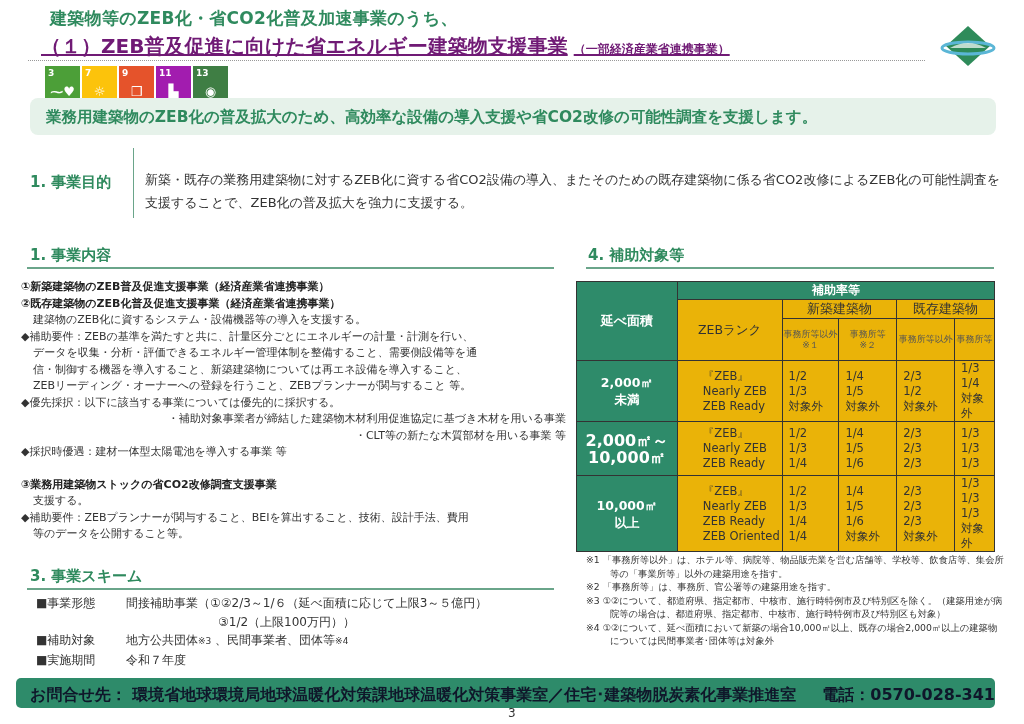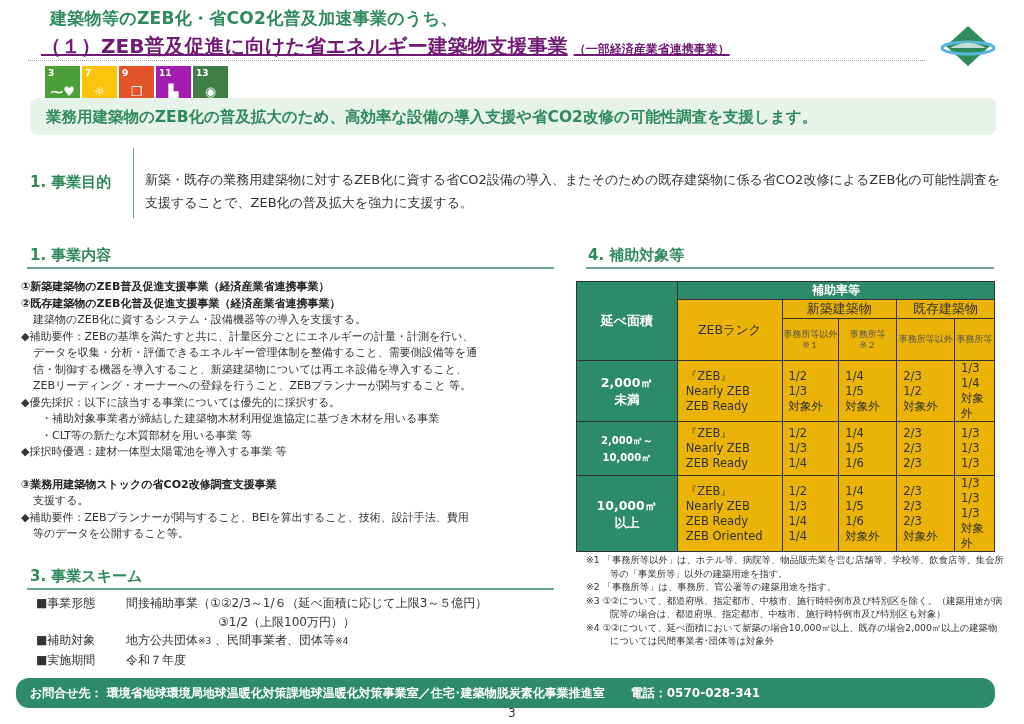--- a/index.html
+++ b/index.html
@@ -24,40 +24,40 @@
   .purpose-label { position: absolute; left: 30px; top: 173px; font-size: 15px; font-weight: bold; color: #2f8a5e; }
   .purpose-bar { position: absolute; left: 133px; top: 148px; height: 70px; border-left: 1.5px solid #6aa58a; }
   .purpose-text { position: absolute; left: 145px; top: 168px; width: 860px; font-size: 13px; line-height: 23px; color: #333; }
 
   .sec-head { position: absolute; font-size: 15px; font-weight: bold; color: #2f8a5e; }
   .sec-rule { position: absolute; border-top: 2px solid #6aa58a; }
 
   .content { position: absolute; left: 21px; top: 279px; width: 545px; font-size: 11px; line-height: 16.5px; color: #333; }
   .content .b { font-weight: bold; color: #222; }
   .content .ind { padding-left: 12px; }
-  .content .ind2 { padding-left: 20px; }
+  .content .ind2 { padding-left: 20px; text-align: right; }
   .content .gap { height: 16px; }
 
   .scheme { position: absolute; left: 36px; top: 594px; width: 540px; font-size: 12px; line-height: 18.5px; color: #333; }
   .scheme .row { display: flex; }
   .scheme .lbl { width: 90px; flex-shrink: 0; }
   .scheme .small { font-size: 9px; }
 
   table.rate { position: absolute; left: 576px; top: 281px; width: 419px; border-collapse: collapse; font-size: 11.5px; }
   table.rate td { border: 1px solid #333; vertical-align: middle; }
   .g { background: #2e8b6a; color: #fff; font-weight: bold; text-align: center; }
   .w { background: #eab308; color: #333; text-align: center; }
-  .cell-l { text-align: left; padding-left: 8px; line-height: 15px; }
+  .cell-l { text-align: left; padding-left: 25px; line-height: 15px; }
   .cell-r { text-align: left; padding-left: 6px; line-height: 15px; }
   .hd-small { font-size: 9px; line-height: 11px; color: #555; }
 
   .notes { position: absolute; left: 586px; top: 553px; width: 420px; font-size: 9.3px; line-height: 13.5px; color: #333; }
   .notes .n { padding-left: 24px; text-indent: -24px; }
 
-  .footer { position: absolute; left: 16px; top: 678px; width: 979px; height: 30px; background: #2e8b6a; border-radius: 13px; color: #ffffff; font-size: 12px; font-weight: bold; padding: 7px 14px; white-space: nowrap; }
+  .footer { position: absolute; left: 16px; top: 678px; width: 979px; height: 30px; background: #2e8b6a; border-radius: 5px; color: #0f172a; font-size: 16px; font-weight: bold; padding: 7px 14px; white-space: nowrap; }
   .footer .tel { margin-left: 26px; }
   .page-num { position: absolute; left: 508px; top: 706px; font-size: 12px; color: #333; }
 </style>
 </head>
 <body>
 
 <div class="title1">建築物等のZEB化・省CO2化普及加速事業のうち、</div>
 <div class="title2">
   <span>（１）ZEB普及促進に向けた省エネルギー建築物支援事業</span><span class="sub">（一部経済産業省連携事業）</span>
 </div>
@@ -163,21 +163,21 @@
   <tr style="height:56px">
     <td class="g" style="font-size:12.5px; line-height:17px;"><span>2,000㎡</span><br><span>未満</span></td>
     <td class="w cell-l"><span>『ZEB』</span><br><span>Nearly ZEB</span><br><span>ZEB Ready</span></td>
     <td class="w cell-r"><span>1/2</span><br><span>1/3</span><br><span>対象外</span></td>
     <td class="w cell-r"><span>1/4</span><br><span>1/5</span><br><span>対象外</span></td>
     <td class="w cell-r"><span>2/3</span><br><span>1/2</span><br><span>対象外</span></td>
     <td class="w cell-r"><span>1/3</span><br><span>1/4</span><br><span>対象外</span></td>
   </tr>
 
   <tr style="height:54px">
-    <td class="g" style="font-size:10px; line-height:17px;"><span>2,000㎡～</span><br><span>10,000㎡</span></td>
+    <td class="g" style="font-size:16px; line-height:17px;"><span>2,000㎡～</span><br><span>10,000㎡</span></td>
     <td class="w cell-l"><span>『ZEB』</span><br><span>Nearly ZEB</span><br><span>ZEB Ready</span></td>
     <td class="w cell-r"><span>1/2</span><br><span>1/3</span><br><span>1/4</span></td>
     <td class="w cell-r"><span>1/4</span><br><span>1/5</span><br><span>1/6</span></td>
     <td class="w cell-r"><span>2/3</span><br><span>2/3</span><br><span>2/3</span></td>
     <td class="w cell-r"><span>1/3</span><br><span>1/3</span><br><span>1/3</span></td>
   </tr>
 
   <tr style="height:70px">
     <td class="g" style="font-size:12.5px; line-height:17px;"><span>10,000㎡</span><br><span>以上</span></td>
     <td class="w cell-l"><span>『ZEB』</span><br><span>Nearly ZEB</span><br><span>ZEB Ready</span><br><span>ZEB Oriented</span></td>

